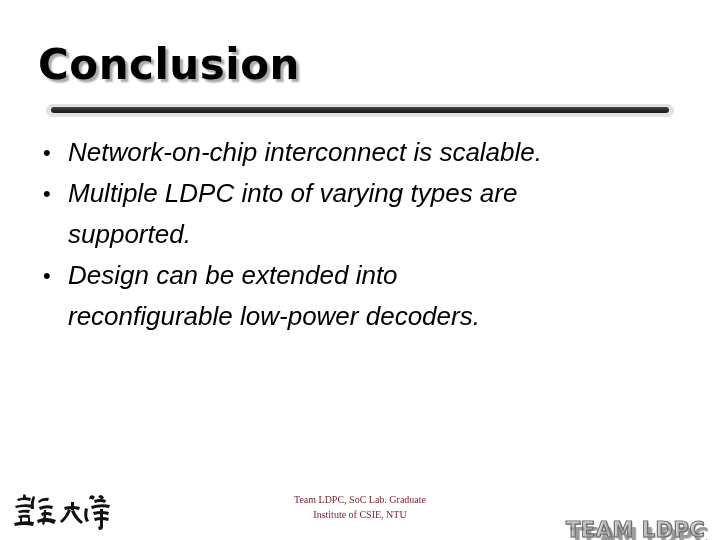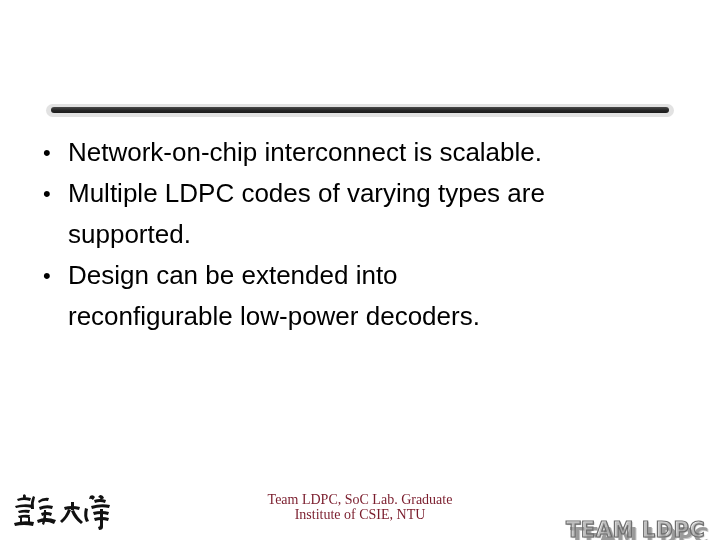--- a/index.html
+++ b/index.html
@@ -84,31 +84,32 @@
     width: 34px;
     text-align: left;
     padding-left: 9px;
     font-size: 22px;
     line-height: 41px;
     box-sizing: border-box;
   }
   .bullet-text {
     flex: 1 1 auto;
     white-space: pre-line;
+    font-style: italic;
   }
 
   
   .footer-credit {
     position: absolute;
     left: 0;
     top: 492px;
     width: 720px;
     text-align: center;
     font-family: "Liberation Serif", serif;
-    font-size: 14px;
+    font-size: 10px;
     line-height: 15px;
     color: #7a1c2c;
     white-space: pre-line;
   }
 
   
   .ntu-logo {
     position: absolute;
     left: 8px;
     top: 487px;
@@ -147,36 +148,39 @@
     color: transparent;
     -webkit-text-stroke: 1.2px #6e6e6e;
     text-shadow: 1px 1px 1px rgba(170,170,170,0.8);
   }
 </style>
 </head>
 <body>
 
 <div class="slide">
 
+  <div class="title-wrap">
+    <div class="title">Conclusion</div>
+  </div>
 
   <div class="divider-wrap">
     <div class="divider-shadow"></div>
     <div class="divider-bar"></div>
   </div>
 
   <div class="body">
 
     <div class="bullet-item">
       <span class="bullet-mark">•</span>
       <span class="bullet-text">Network-on-chip interconnect is scalable.</span>
     </div>
 
     <div class="bullet-item">
       <span class="bullet-mark">•</span>
-      <span class="bullet-text">Multiple LDPC codes of varying types are
+      <span class="bullet-text">Multiple LDPC into of varying types are
 supported.</span>
     </div>
 
     <div class="bullet-item">
       <span class="bullet-mark">•</span>
       <span class="bullet-text">Design can be extended into
 reconfigurable low-power decoders.</span>
     </div>
 
   </div>

